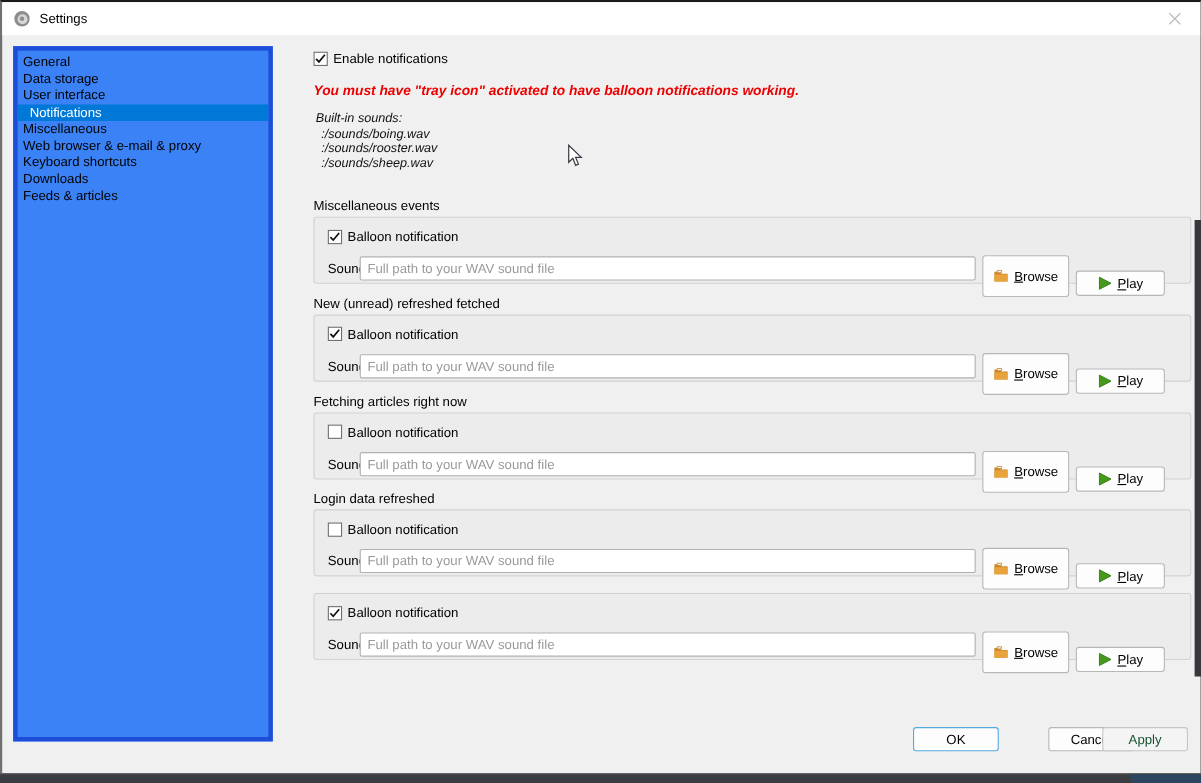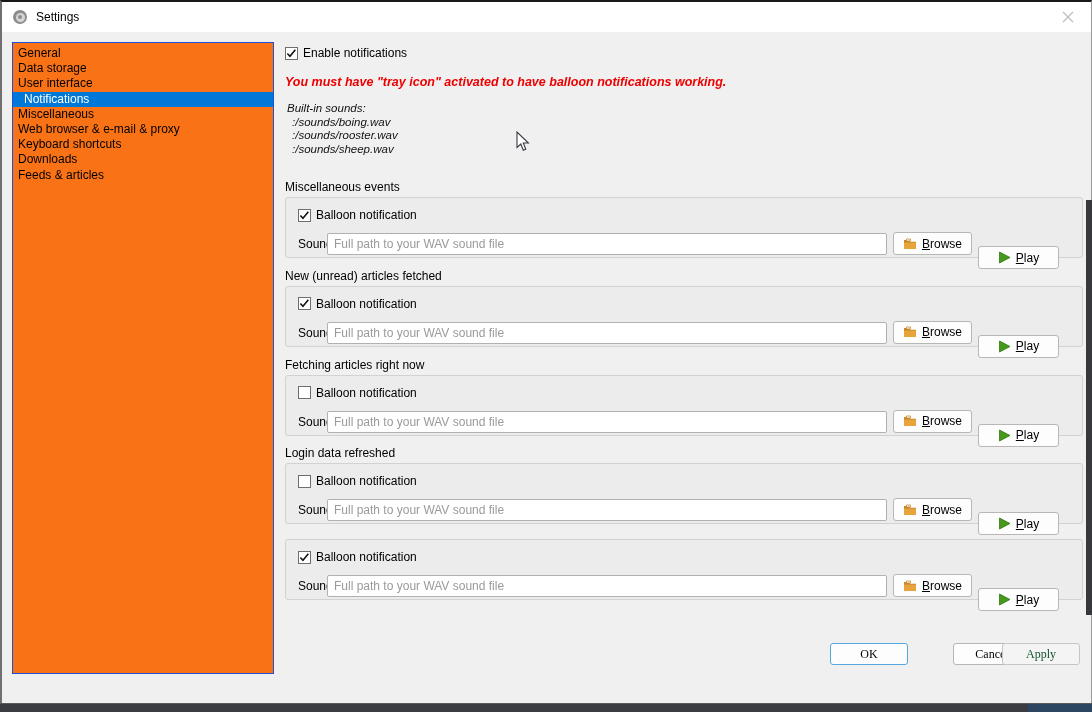--- a/index.html
+++ b/index.html
@@ -15,21 +15,21 @@
     border-top:2px solid #191919; border-left:2px solid #707070; border-right:1px solid #9a9a9a;
   }
   
   .titlebar { position:absolute; left:0; top:0; right:0; height:30px; background:#ffffff; display:flex; align-items:center; padding-left:11px; }
   .app-icon { width:14px; height:14px; border-radius:50%; background:#8d8d8d; display:inline-flex; align-items:center; justify-content:center; flex:none; }
   .app-icon-mid { width:9px; height:9px; border-radius:50%; background:#d6d6d6; display:flex; align-items:center; justify-content:center; }
   .app-icon-dot { width:4px; height:4px; border-radius:50%; background:#8d8d8d; }
   .title-text { margin-left:9px; font-size:12px; }
   .close-btn { position:absolute; right:16px; top:8px; width:14px; height:14px; display:flex; align-items:center; justify-content:center; cursor:default; }
   
-  .category-list { position:absolute; left:10px; top:40px; width:262px; height:632px; background:#f97316; border:1px solid #1d4ed8; padding-top:3px; }
+  .category-list { position:absolute; left:10px; top:40px; width:236px; height:632px; background:#3b82f6; border:4px solid #1d4ed8; padding-top:3px; }
   .cat-item { height:15.2px; line-height:15.2px; padding-left:5px; white-space:nowrap; cursor:default; }
   .cat-item.selected { color:#fff; }
   
   .cb-row { display:flex; align-items:center; gap:5px; cursor:default; }
   .checkbox { width:13px; height:13px; background:#fff; border:1px solid #6e6e6e; display:inline-flex; align-items:center; justify-content:center; flex:none; }
   .checkbox svg { display:none; width:11px; height:11px; }
   .checkbox.checked svg { display:block; }
   
   .enable-row { position:absolute; left:283px; top:44px; }
   .warning { position:absolute; left:283px; top:73px; font-style:italic; font-weight:bold; font-size:12.5px; }
@@ -46,25 +46,25 @@
     border:1px solid #b1b1b1; border-radius:2px; background:#fff; padding:0 6px;
     font-family:"Liberation Sans","DejaVu Sans",sans-serif; font-size:12px; color:#000;
   }
   .sound-input::placeholder { color:#9a9a9a; opacity:1; }
   
   .btn {
     display:inline-flex; align-items:center; justify-content:center; gap:5px;
     background:#fdfdfd; border:1px solid #b7b7b7; border-radius:3px;
     font-family:"Liberation Sans","DejaVu Sans",sans-serif; font-size:12px; color:#000; padding:0; cursor:default;
   }
-  .browse-btn { position:absolute; left:607px; top:34px; width:79px; height:23px; }
+  .browse-btn { position:absolute; left:607px; top:34px; width:79px; height:38px; }
   .play-btn  { position:absolute; left:692px; top:48px; width:81px; height:23px; }
   .btn .icn { display:inline-flex; flex:none; }
   
-  .footer-btn { position:absolute; top:641px; width:78px; height:22px;font-family:Liberation Serif, serif; }
+  .footer-btn { position:absolute; top:659px; width:78px; height:22px; }
   .ok-btn { left:828px; border-color:#55a9e0; }
   .cancel-btn { left:914px;margin-left:37px; }
   .apply-btn { left:1000px; color:#14532d; background:#f4f4f4; border-color:#c6c6c6; }
   
   .edge-right { position:absolute; left:1086px; top:200px; width:6px; height:415px; background:#36383c; }
   .edge-bottom { position:absolute; left:0; top:703px; width:1092px; height:9px; background:#3a3c41; border-top:1px solid #5a5a5a; }
   .edge-bottom-accent { position:absolute; right:0; top:0; width:64px; height:100%; background:#2c4560; }
   .cursor { position:absolute; left:516px; top:131px; }
 </style>
 </head>
@@ -144,21 +144,21 @@
         <span class="icn">
           <svg width="13" height="13" viewBox="0 0 13 13">
             <path d="M1.5 1 L12 6.5 L1.5 12 Z" fill="#46991b" stroke="#2f7a10" stroke-width="0.8"></path>
           </svg>
         </span>
         <span><u>P</u><span>lay</span></span>
       </button>
     </div>
   </div>
       <div class="section" style="top: 267.8px;">
-    <div class="sec-title">New (unread) articles fetched</div>
+    <div class="sec-title">New (unread) refreshed fetched</div>
     <div class="sec-box">
       <label class="cb-row">
         <span class="checkbox checked">
           <svg viewBox="0 0 12 12">
                 <path d="M1.5 6 L4.3 9 L10.2 2" stroke="#111" stroke-width="1.7" fill="none"></path>
               </svg>
         </span>
         <span>Balloon notification</span>
       </label>
       <span class="sound-label">Sound</span>

